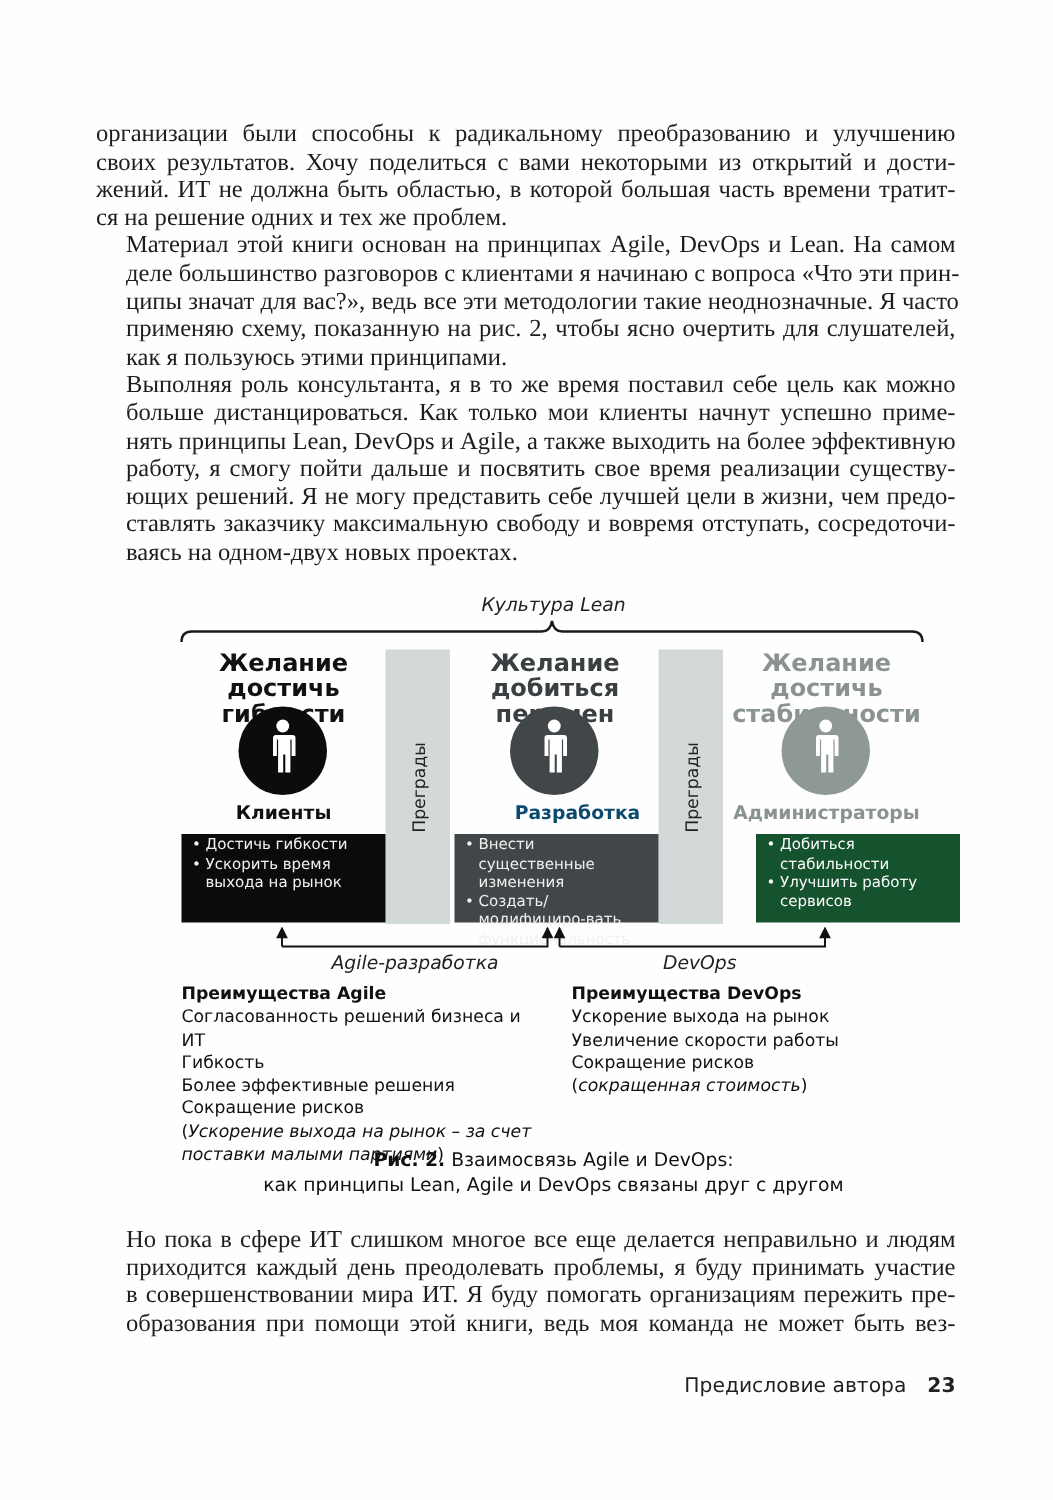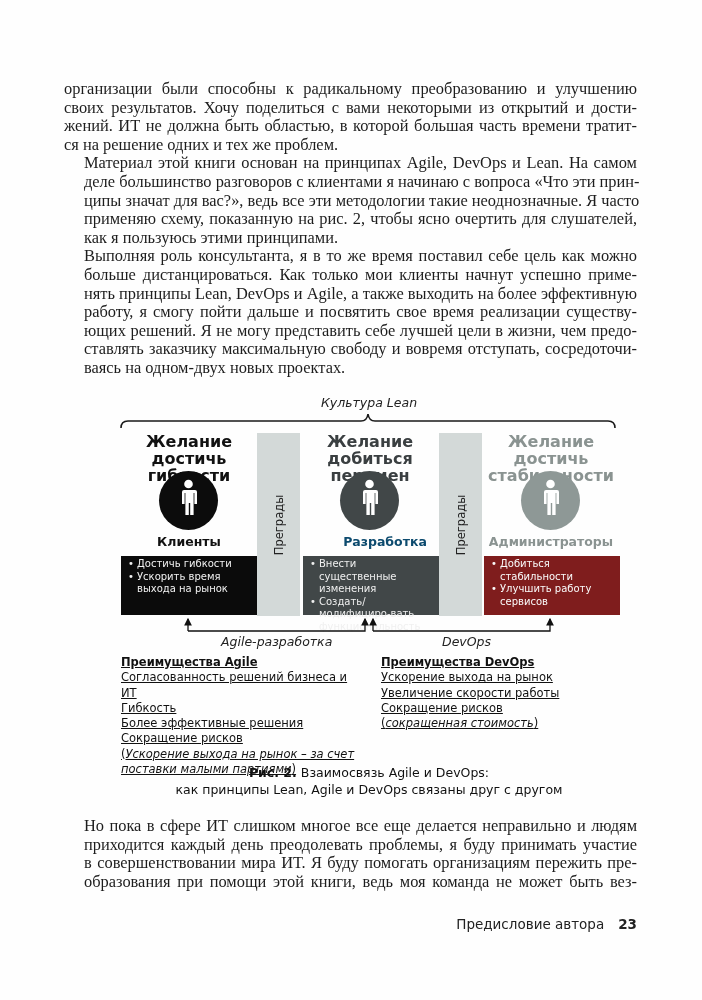--- a/index.html
+++ b/index.html
@@ -42,30 +42,30 @@
   .role.r3 { left: 463px; color: #8a9391; }
 
   .barrier { background: #d3d9d8; width: 43px; top: 433px; height: 183px; }
   .barrier.b1 { left: 239px; }
   .barrier.b2 { left: 421px; }
   .barrier-label { position: absolute; left: 50%; top: 50%; transform: translate(-50%,-50%) rotate(-90deg); font-size: 11.5px; color: #222; white-space: nowrap; }
 
   .goalbox { top: 556px; height: 59px; width: 136px; box-sizing: border-box; padding: 2px 4px 0 7px; font-size: 10px; line-height: 12.5px; }
   .goalbox.g1 { left: 103px; background: #0b0b0b; color: #f2f2f2; }
   .goalbox.g2 { left: 285px; background: #414748; color: #f0f0f0; }
-  .goalbox.g3 { left: 466px; background: #7f1d1d; color: #fbfbfb; }
+  .goalbox.g3 { left: 486px; background: #14532d; color: #fbfbfb; }
   .goalbox ul { margin: 0; padding: 0; list-style: none; }
   .goalbox li { position: relative; padding-left: 9px; }
   .goalbox li::before { content: "•"; position: absolute; left: 0; top: 0; }
 
   .flow-label { font-style: italic; font-size: 12.5px; color: #222; top: 634px; }
   .flow-label.f1 { left: 203px; }
   .flow-label.f2 { left: 424px; }
 
-  .benefits { top: 655px; font-size: 11.5px; line-height: 15.3px; color: #111; text-decoration: underline; }
+  .benefits { top: 655px; font-size: 11.5px; line-height: 15.3px; color: #111; }
   .benefits.ag { left: 103px; width: 240px; }
   .benefits.do { left: 363px; width: 240px; }
   .benefits .bh { font-weight: bold; }
   .benefits .it { font-style: italic; }
 
   .caption { left: 0; width: 702px; top: 764px; text-align: center; font-size: 12.5px; line-height: 17px; color: #111; }
   .caption b { font-weight: bold; }
 
   .footer { top: 916px; right: 65px; font-family: "DejaVu Sans", "Liberation Sans", sans-serif; font-size: 13.5px; color: #222; }
   .footer .pnum { font-weight: bold; margin-left: 14px; }

